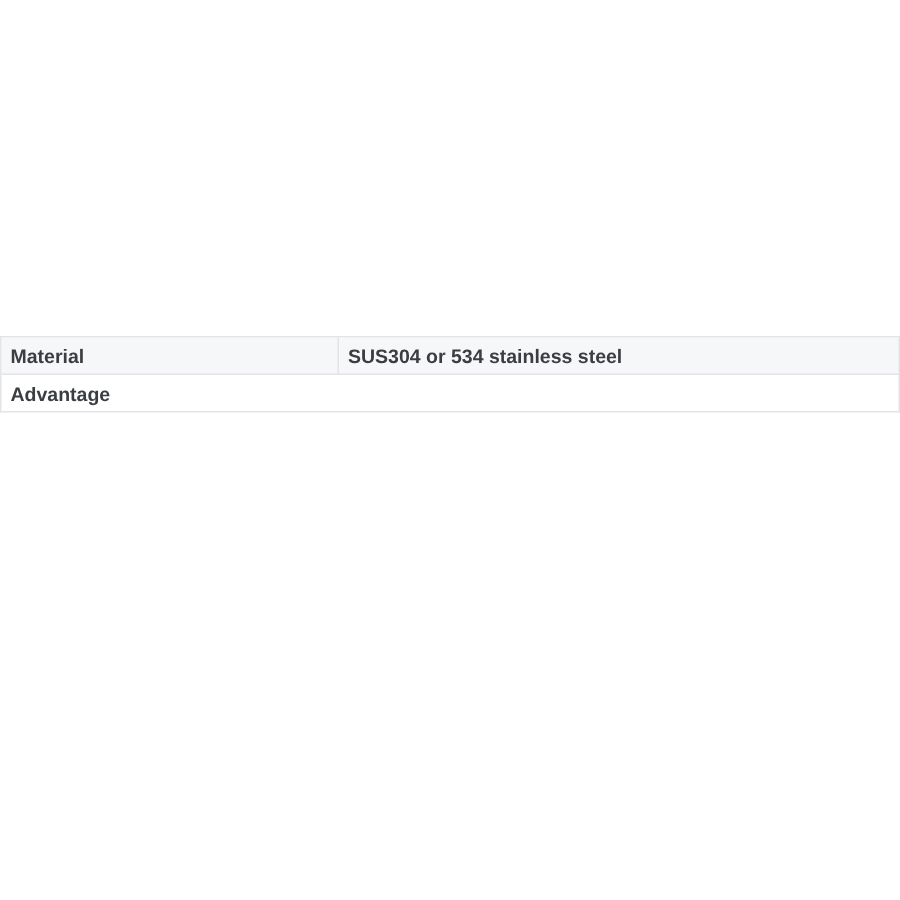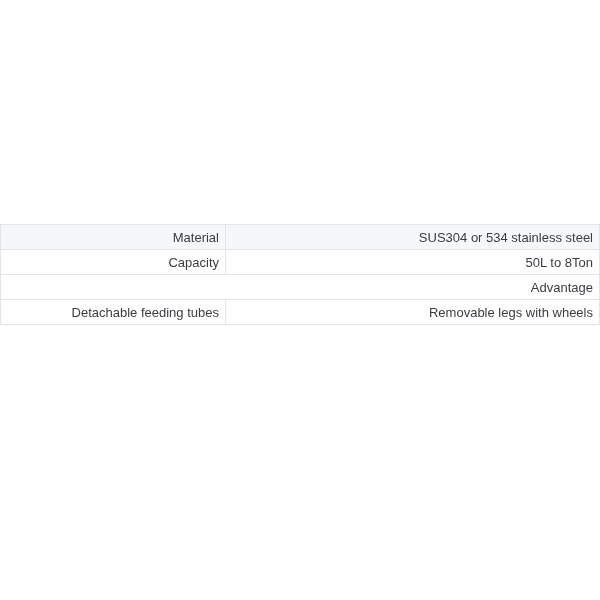--- a/index.html
+++ b/index.html
@@ -20,24 +20,24 @@
     top: 224px;
     left: 0;
     width: 599px;
     border-collapse: collapse;
     table-layout: fixed;
   }
   table.spec-table td {
     border: 1px solid #e3e4e7;
     height: 24px;
     padding: 0 6px;
-    text-align: right;
+    text-align: left;
     vertical-align: middle;
     font-size: 13px;
-    font-weight: 400;
+    font-weight: 700;
     color: #3a3d42;
     background: #ffffff;
     overflow: hidden;
     white-space: nowrap;
   }
   table.spec-table tr.header-row td {
     background: #f6f7f8;
   }
   table.spec-table col.col-label { width: 225px; }
   table.spec-table col.col-value { width: 374px; }
@@ -50,25 +50,17 @@
     <colgroup>
       <col class="col-label">
       <col class="col-value">
     </colgroup>
     <tbody>
       <tr class="header-row">
         <td>Material</td>
         <td>SUS304 or 534 stainless steel</td>
       </tr>
       <tr>
-        <td>Capacity</td>
-        <td>50L to 8Ton</td>
-      </tr>
-      <tr>
         <td colspan="2">Advantage</td>
-      </tr>
-      <tr>
-        <td>Detachable feeding tubes</td>
-        <td>Removable legs with wheels</td>
       </tr>
     </tbody>
   </table>
 </div>
 
 </body></html>

